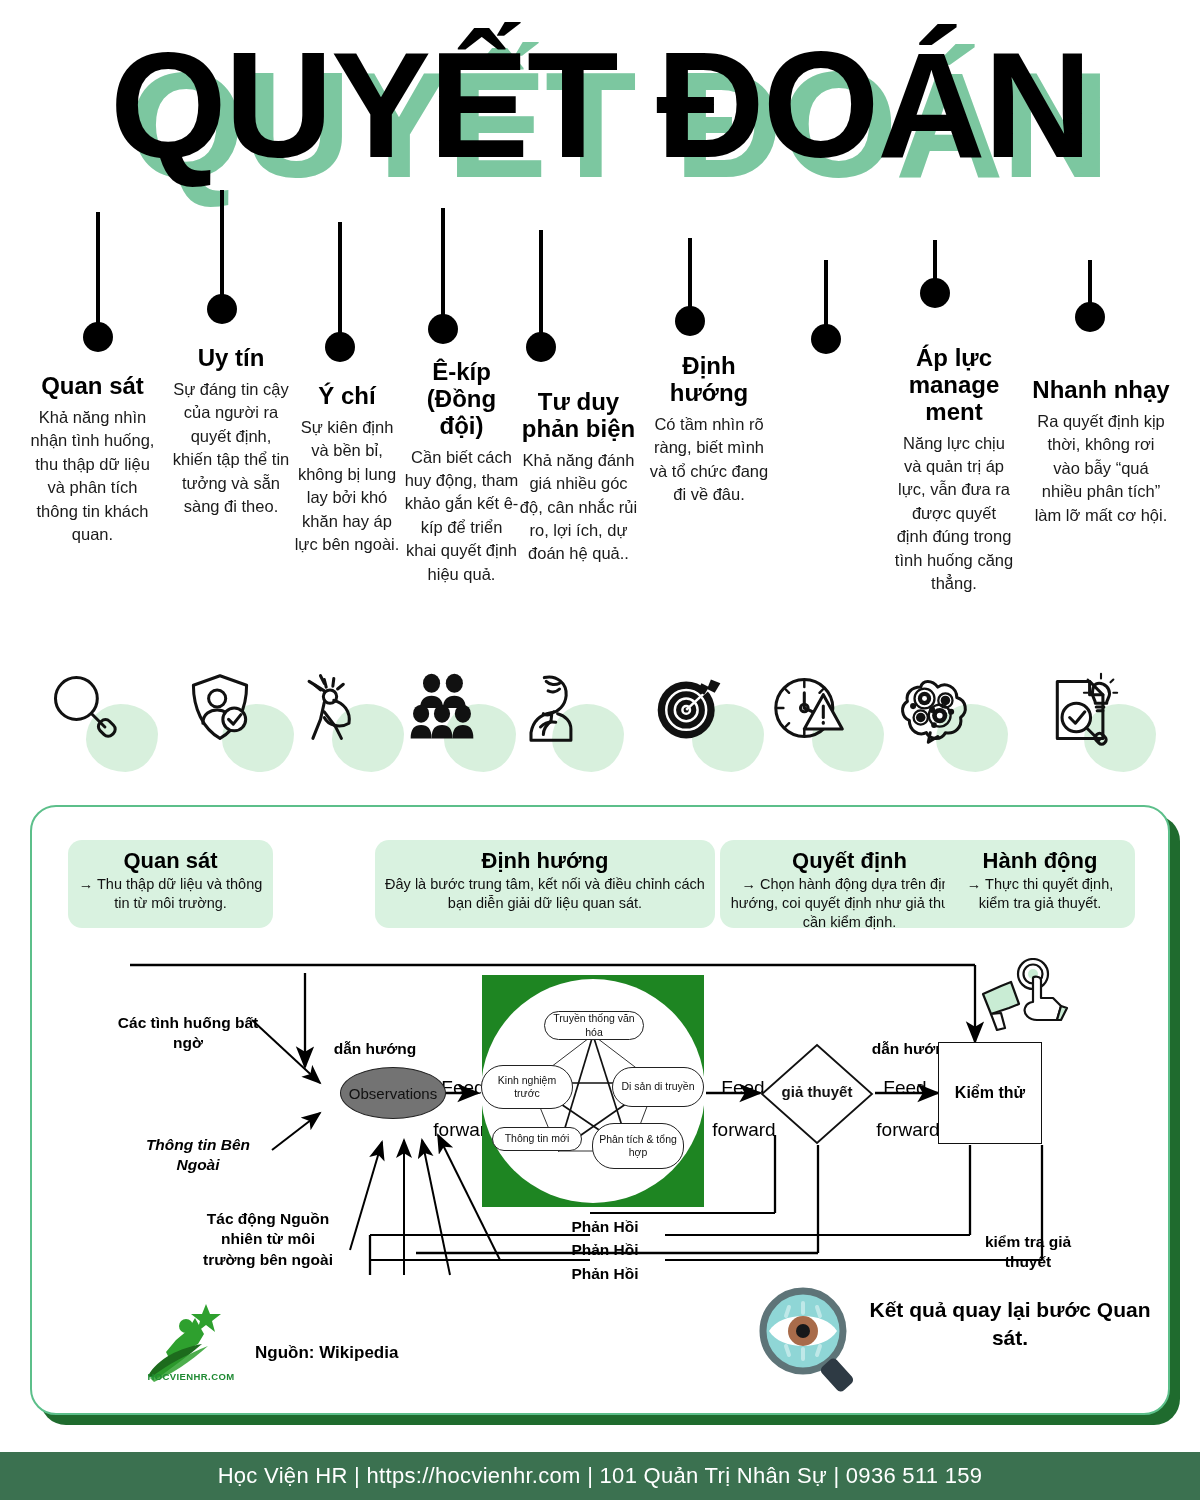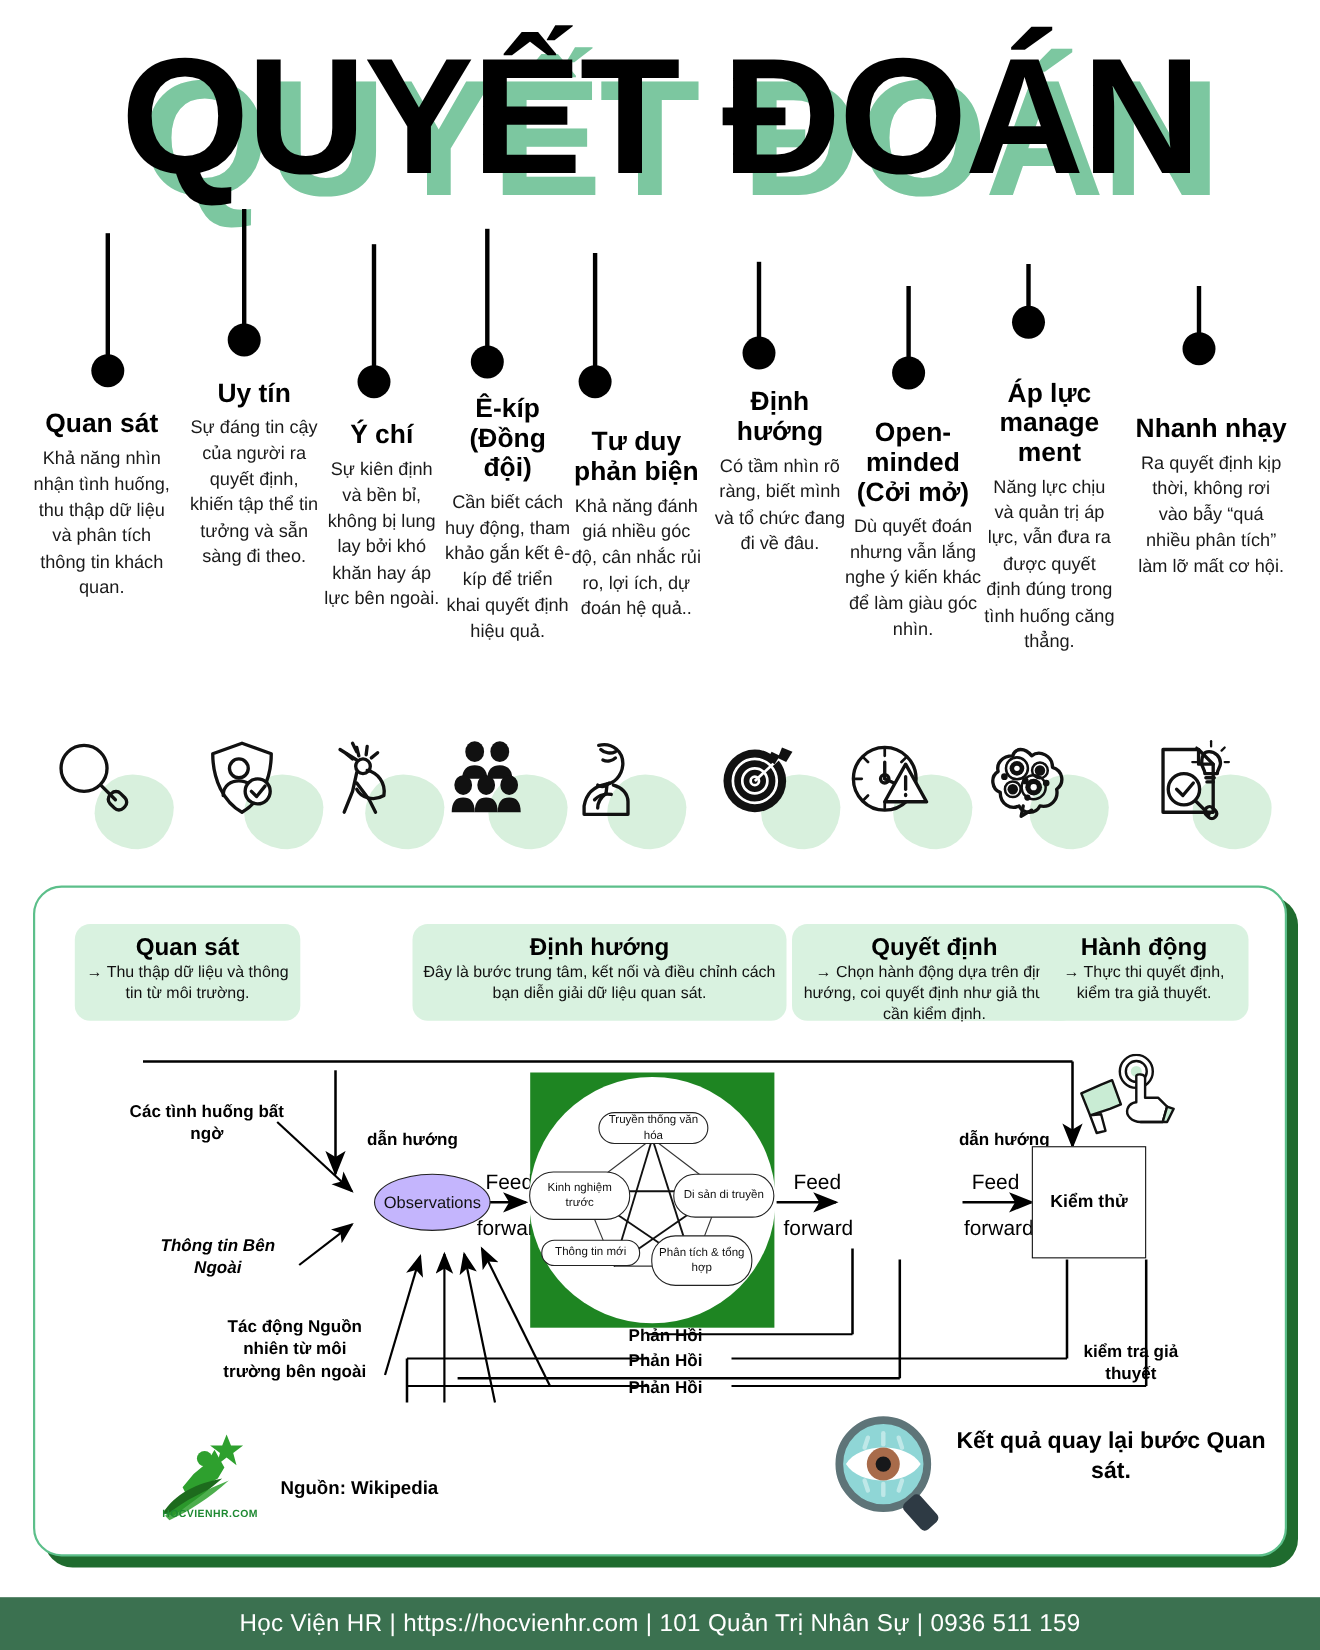--- a/index.html
+++ b/index.html
@@ -69,28 +69,28 @@
     padding:8px 10px;
   }
   .step-title { font-weight:bold; font-size:22px; line-height:1.15; color:#000; margin-bottom:2px; }
   .step-desc  { font-size:14.5px; line-height:1.3; color:#111; }
 
   
   #diagram { position:absolute; left:30px; top:805px; width:1140px; height:610px; }
 
   .dlabel {
     position:absolute; text-align:center;
-    font-weight:bold; font-size:15.5px; line-height:1.32; color:#000;
+    font-weight:bold; font-size:15.5px; line-height:1.32; color:#000;margin-top:12px;
   }
   .dlabel-reg { font-weight:normal; font-size:19px; }
 
   
   .node-ellipse {
     position:absolute; border:1.6px solid #222; border-radius:50%;
-    background:#c4b5fd; display:flex; align-items:center; justify-content:center;
+    background:#737373; display:flex; align-items:center; justify-content:center;
     font-size:15px; color:#111; text-align:center;
   }
   .node-rect {
     position:absolute; border:1.8px solid #111; background:#fff;
     display:flex; align-items:center; justify-content:center;
     font-size:16px; font-weight:bold; color:#000;
   }
 
   
   #green-block {
@@ -184,24 +184,20 @@
       <div class="col-body">Cần biết cách huy động, tham khảo gắn kết ê-kíp để triển khai quyết định hiệu quả.</div>
     </div>
     <div class="col" style="left: 516px; top: 44px; width: 125px;">
       <div class="col-title">Tư duy phản biện</div>
       <div class="col-body">Khả năng đánh giá nhiều góc độ, cân nhắc rủi ro, lợi ích, dự đoán hệ quả..</div>
     </div>
     <div class="col" style="left: 648px; top: 8px; width: 122px;">
       <div class="col-title">Định hướng</div>
       <div class="col-body">Có tầm nhìn rõ ràng, biết mình và tổ chức đang đi về đâu.</div>
     </div>
-    <div class="col" style="left: 766px; top: 36px; width: 128px;">
-      <div class="col-title">Open-minded (Cởi mở)</div>
-      <div class="col-body">Dù quyết đoán nhưng vẫn lắng nghe ý kiến khác để làm giàu góc nhìn.</div>
-    </div>
     <div class="col" style="left: 894px; top: 0px; width: 120px;">
       <div class="col-title">Áp lực manage ment</div>
       <div class="col-body">Năng lực chịu và quản trị áp lực, vẫn đưa ra được quyết định đúng trong tình huống căng thẳng.</div>
     </div>
     <div class="col" style="left: 1032px; top: 32px; width: 138px;">
       <div class="col-title">Nhanh nhạy</div>
       <div class="col-body">Ra quyết định kịp thời, không rơi vào bẫy “quá nhiều phân tích” làm lỡ mất cơ hội.</div>
     </div>
   </div>
 
@@ -439,20 +435,26 @@
   <div class="dlabel" style="left:520px; top:400px; width:110px;">Phản Hồi</div>
   <div class="dlabel" style="left:520px; top:423px; width:110px;">Phản Hồi</div>
   <div class="dlabel" style="left:520px; top:447px; width:110px;">Phản Hồi</div>
 
   <div class="dlabel" style="left:938px; top:415px; width:120px;">kiểm tra giả thuyết</div>
 
   <div class="node-ellipse" style="left:310px; top:262px; width:106px; height:52px;">
     <span>Observations</span>
   </div>
 
+  <div style="position:absolute; left:730px; top:238px; width:114px; height:102px;">
+    <svg width="114" height="102" style="position:absolute;left:0;top:0;">
+      <polygon points="57,2 112,51 57,100 2,51" fill="#fff" stroke="#111" stroke-width="1.8"></polygon>
+    </svg>
+    <div style="position:absolute;left:0;top:40px;width:114px;text-align:center;font-size:15px;font-weight:bold;">giả thuyết</div>
+  </div>
 
   <div class="node-rect" style="left:908px; top:237px; width:104px; height:102px;">
     <span>Kiểm thử</span>
   </div>
 
   <div id="green-block">
     <svg id="green-circle" viewBox="0 0 226 236">
       <circle cx="113" cy="118" r="112" fill="#ffffff"></circle>
       <g stroke="#333" stroke-width="1" fill="none">
         <line x1="113" y1="62" x2="50" y2="110"></line>

